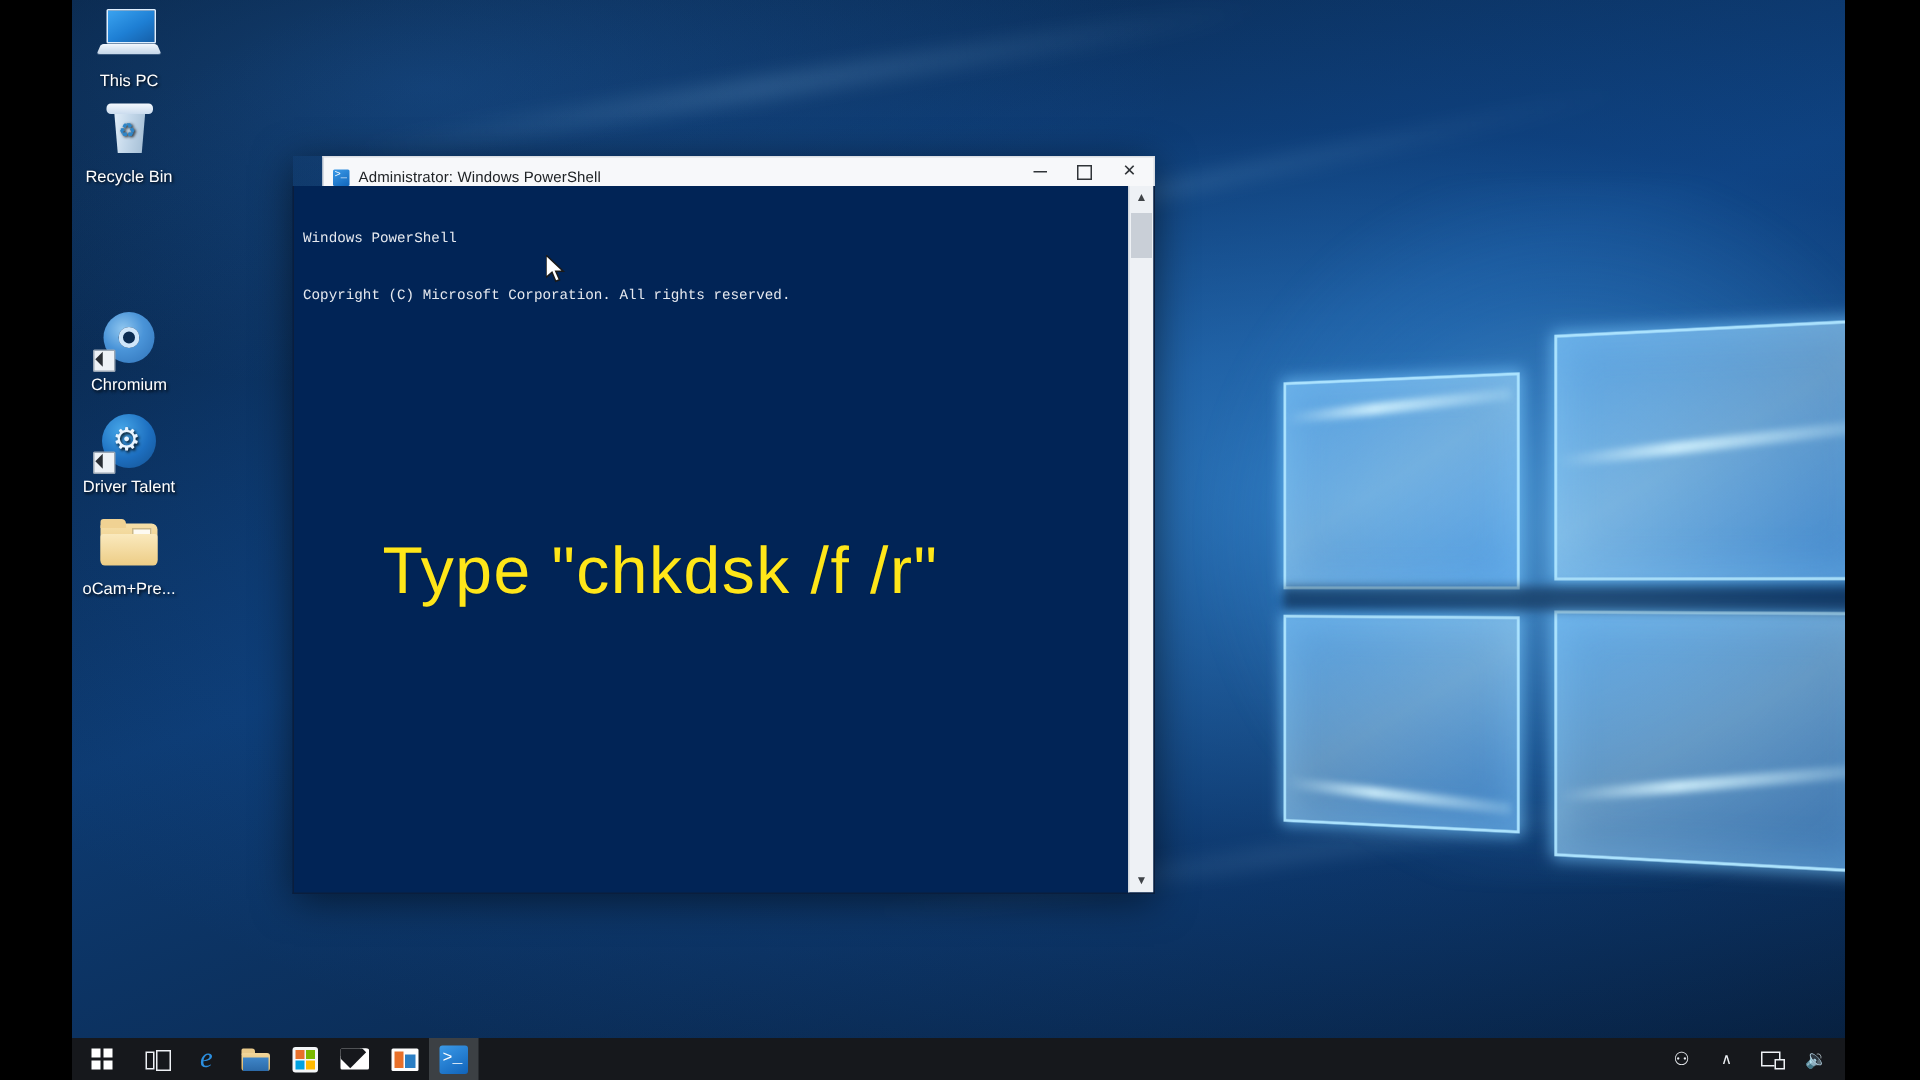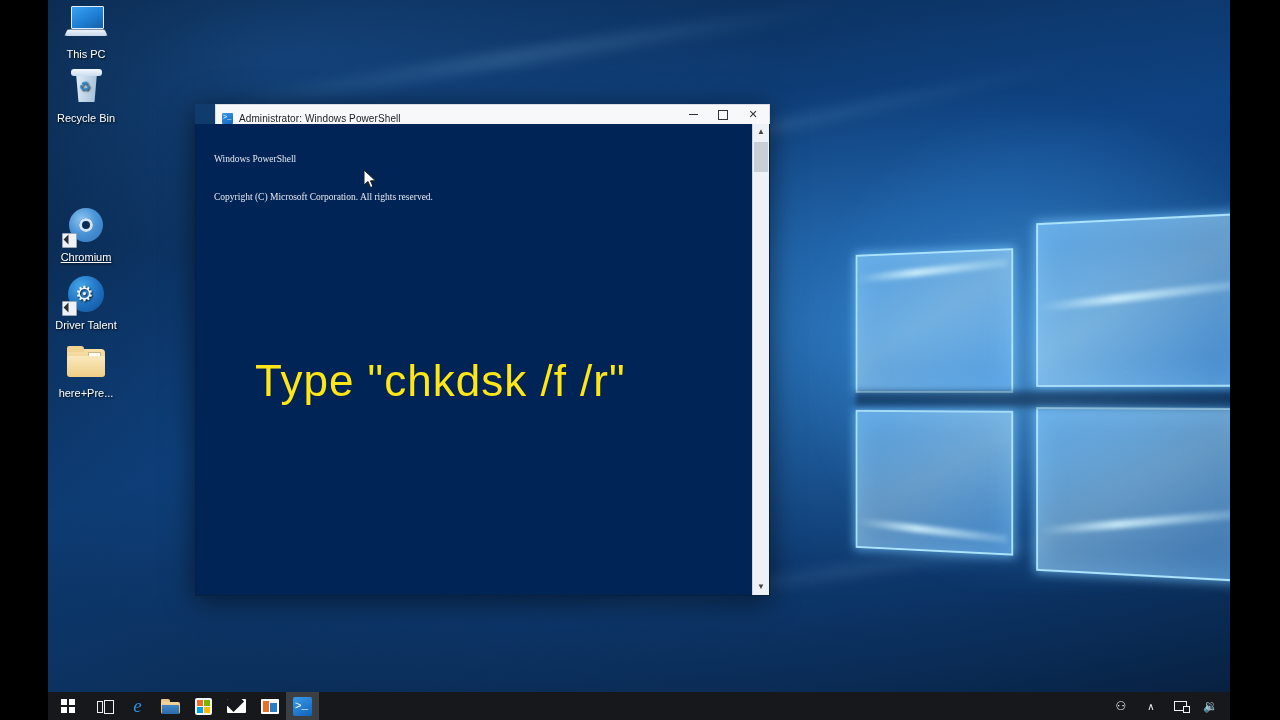--- a/index.html
+++ b/index.html
@@ -244,25 +244,25 @@
   #ps-body {
     position: relative;
     height: 471px;
     background: #012456;
     border: 1px solid #0a1e3d;
     border-top: none;
     overflow: hidden;
   }
   #ps-console {
     position: absolute;
-    left: 12px; top: 4px;
+    left: 0; top: 4px;
     width: 552px;
     padding: 0 6px;
     color: #e6e9ef;
-    font-family: Liberation Serif, serif;
+    font-family: Liberation Mono, monospace;
     font-size: 9.5px;
     line-height: 12.5px;
     white-space: pre;
   }
   #ps-console .blankline { height: 12.5px; }
   #ps-cursor {
     display: inline-block;
     width: 6px; height: 2px;
     background: #e6e9ef;
     vertical-align: bottom;
@@ -461,21 +461,21 @@
     <div class="desk-icon" style="left:0px; top:68px;">
       <div class="glyph" id="ic-recycle-glyph">
         <div class="bin"></div>
         <div class="bin-lid"></div>
         <div class="bin-mark">♻</div>
       </div>
       <span class="label">Recycle Bin</span>
     </div>
 
 
-    <div class="desk-icon" style="left:0px; top:207px;text-decoration:underline;">
+    <div class="desk-icon" style="left:0px; top:207px;">
       <div class="glyph" id="ic-chromium-glyph">
         <div class="circ"></div>
         <div class="shortcut-arrow"></div>
       </div>
       <span class="label">Chromium</span>
     </div>
 
     <div class="desk-icon" style="left:0px; top:275px;">
       <div class="glyph" id="ic-driver-glyph">
         <div class="circ"></div>
@@ -485,21 +485,21 @@
       <span class="label">Driver Talent</span>
     </div>
 
     <div class="desk-icon" style="left:0px; top:343px;">
       <div class="glyph" id="ic-ocam-glyph">
         <div class="fold-back"></div>
         <div class="fold-tab"></div>
         <div class="fold-doc"></div>
         <div class="fold-front"></div>
       </div>
-      <span class="label">here+Pre...</span>
+      <span class="label">oCam+Pre...</span>
     </div>
   </div>
 
   <div id="ps-window">
     <div id="ps-titlebar">
       <div id="ps-title-icon"></div>
       <span id="ps-title-text">Administrator: Windows PowerShell</span>
       <div class="win-btn" id="btn-min">
         <span class="bar"></span>
       </div>

